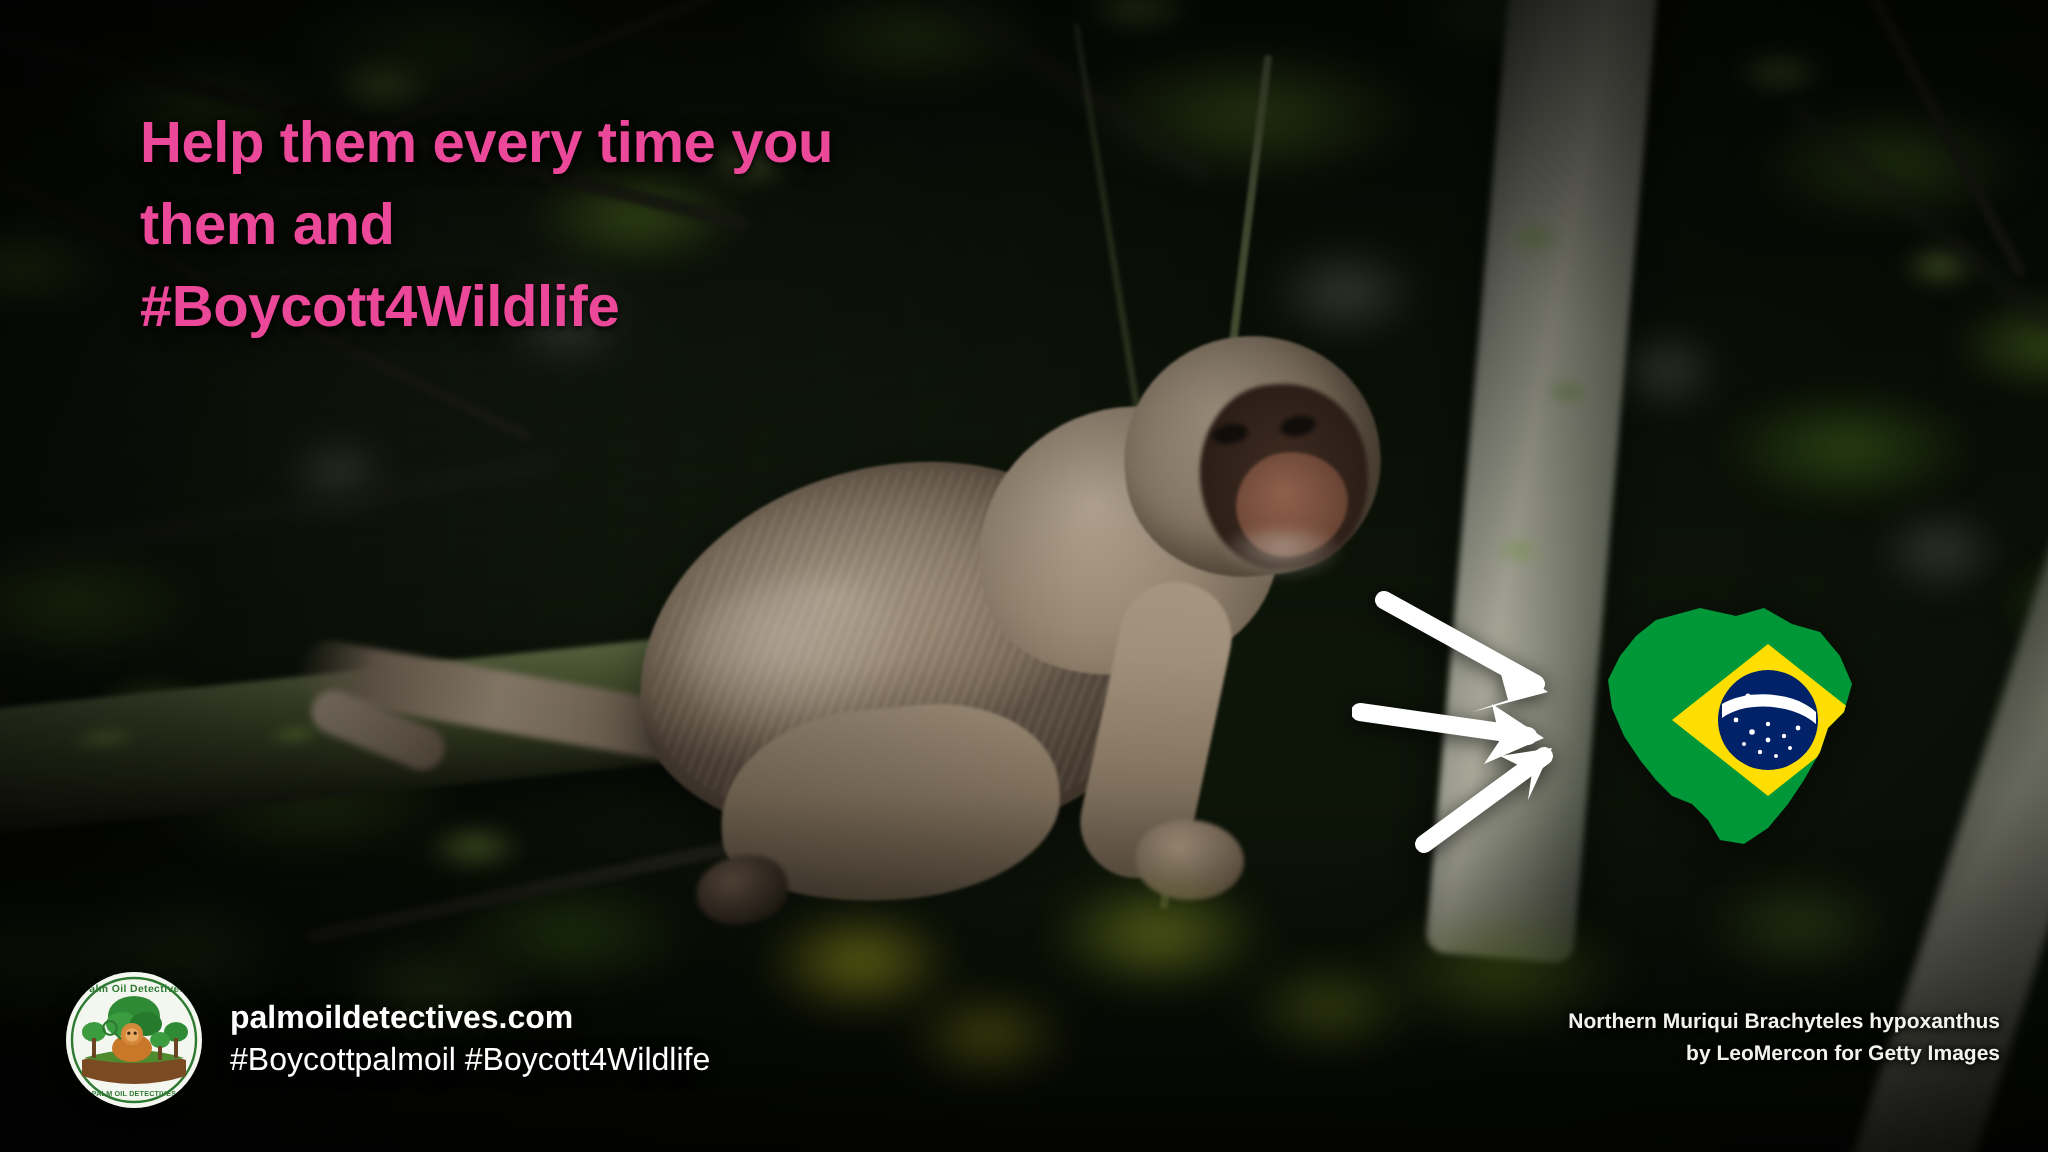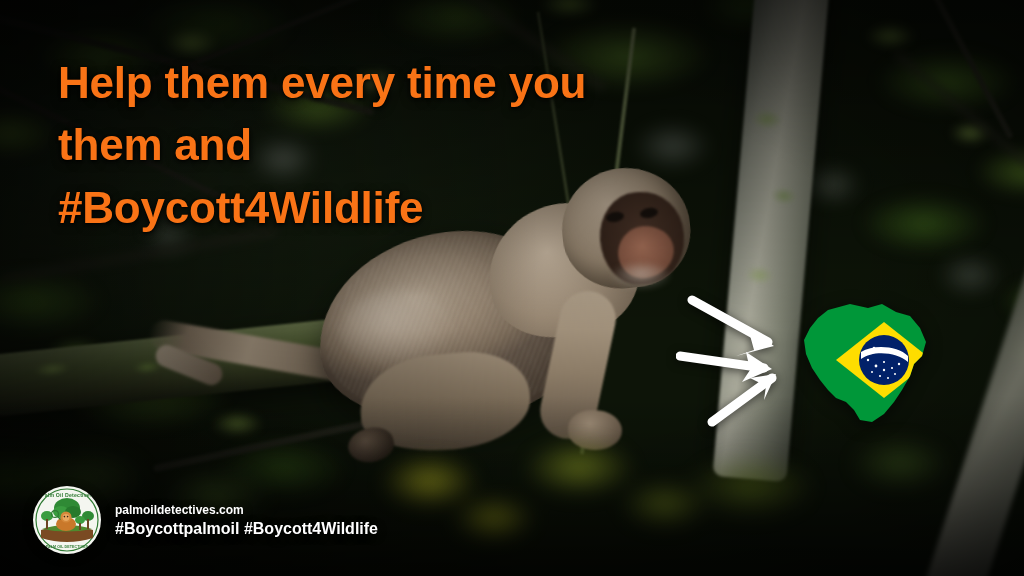--- a/index.html
+++ b/index.html
@@ -262,24 +262,24 @@
     position:absolute; left:0; bottom:0; width:100%; height:180px;
     background:linear-gradient(0deg, rgba(0,0,0,.70) 0%, rgba(0,0,0,.30) 50%, rgba(0,0,0,0) 100%);
   }
   .vignette {
     position:absolute; inset:0;
     background:radial-gradient(ellipse 78% 72% at 50% 46%, rgba(0,0,0,0) 42%, rgba(0,0,0,.55) 100%);
   }
 
   
   .headline {
-    position:absolute; left:58px; top:52px; width:470px;
-    color:#f97316;
+    position:absolute; left:70px; top:52px; width:470px;
+    color:#ec4899;
     font-weight:700;
-    font-size:44px;
+    font-size:29px;
     line-height:1.42;
     letter-spacing:-.2px;
     text-shadow:0 2px 10px rgba(0,0,0,.75), 0 1px 3px rgba(0,0,0,.9);
   }
   .headline .hl-line { display:block; white-space:nowrap; }
 
   
   .brand {
     position:absolute; left:33px; bottom:22px;
     display:flex; align-items:center; gap:14px;
@@ -296,25 +296,25 @@
     text-align:center; font-size:5.2px; font-weight:700;
     color:#2f7a33; letter-spacing:.2px;
   }
   .logo-sub {
     position:absolute; bottom:5px; left:0; width:100%;
     text-align:center; font-size:3.6px; font-weight:700;
     color:#2f7a33; letter-spacing:.1px;
   }
   .brand-text { display:flex; flex-direction:column; gap:3px; }
   .brand-text .l1 {
-    color:#fff; font-weight:700; font-size:12px;
+    color:#fff; font-weight:700; font-size:16px;
     text-shadow:0 2px 8px rgba(0,0,0,.85);
   }
   .brand-text .l2 {
-    color:#fff; font-weight:700; font-size:16px;
+    color:#fff; font-weight:400; font-size:16px;
     text-shadow:0 2px 8px rgba(0,0,0,.85);
   }
 
   
   .credit {
     position:absolute; right:24px; bottom:40px;
     text-align:right; color:#f2f2ee;
     font-size:10.5px; font-weight:700; line-height:1.58;
     text-shadow:0 1px 5px rgba(0,0,0,.95), 0 0 2px rgba(0,0,0,.9);
   }
@@ -477,14 +477,18 @@
       </svg>
       <div class="logo-title">Palm Oil Detectives</div>
       <div class="logo-sub">PALM OIL DETECTIVES</div>
     </div>
     <div class="brand-text">
       <span class="l1">palmoildetectives.com</span>
       <span class="l2">#Boycottpalmoil #Boycott4Wildlife</span>
     </div>
   </div>
 
+  <div class="credit">
+    <div>Northern Muriqui  Brachyteles hypoxanthus</div>
+    <div>by LeoMercon for Getty Images</div>
+  </div>
 
 </div>
 
 </body></html>

